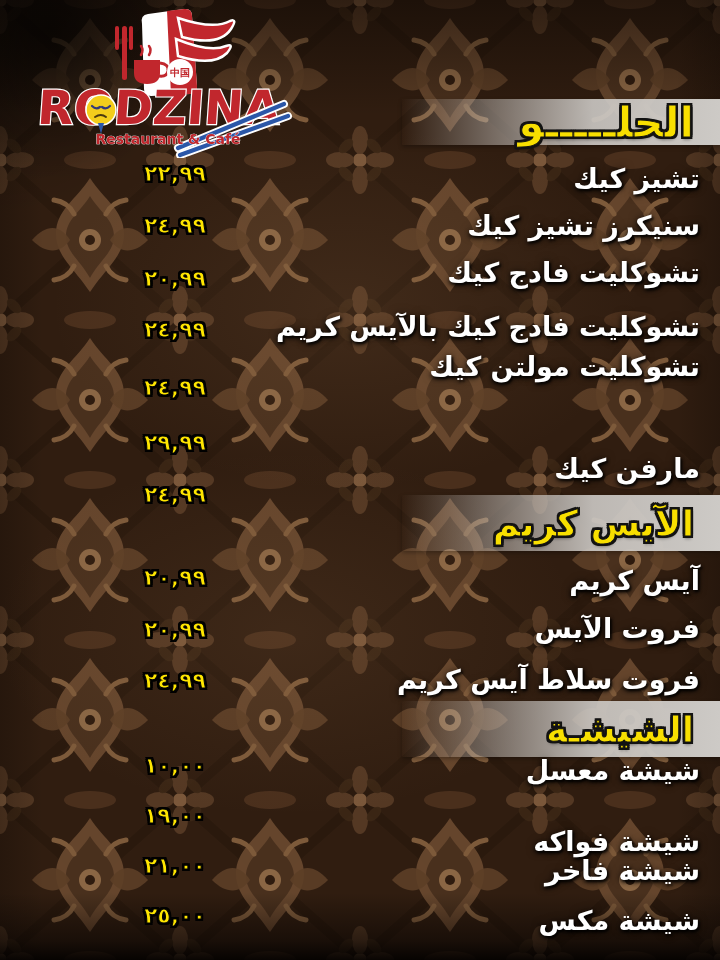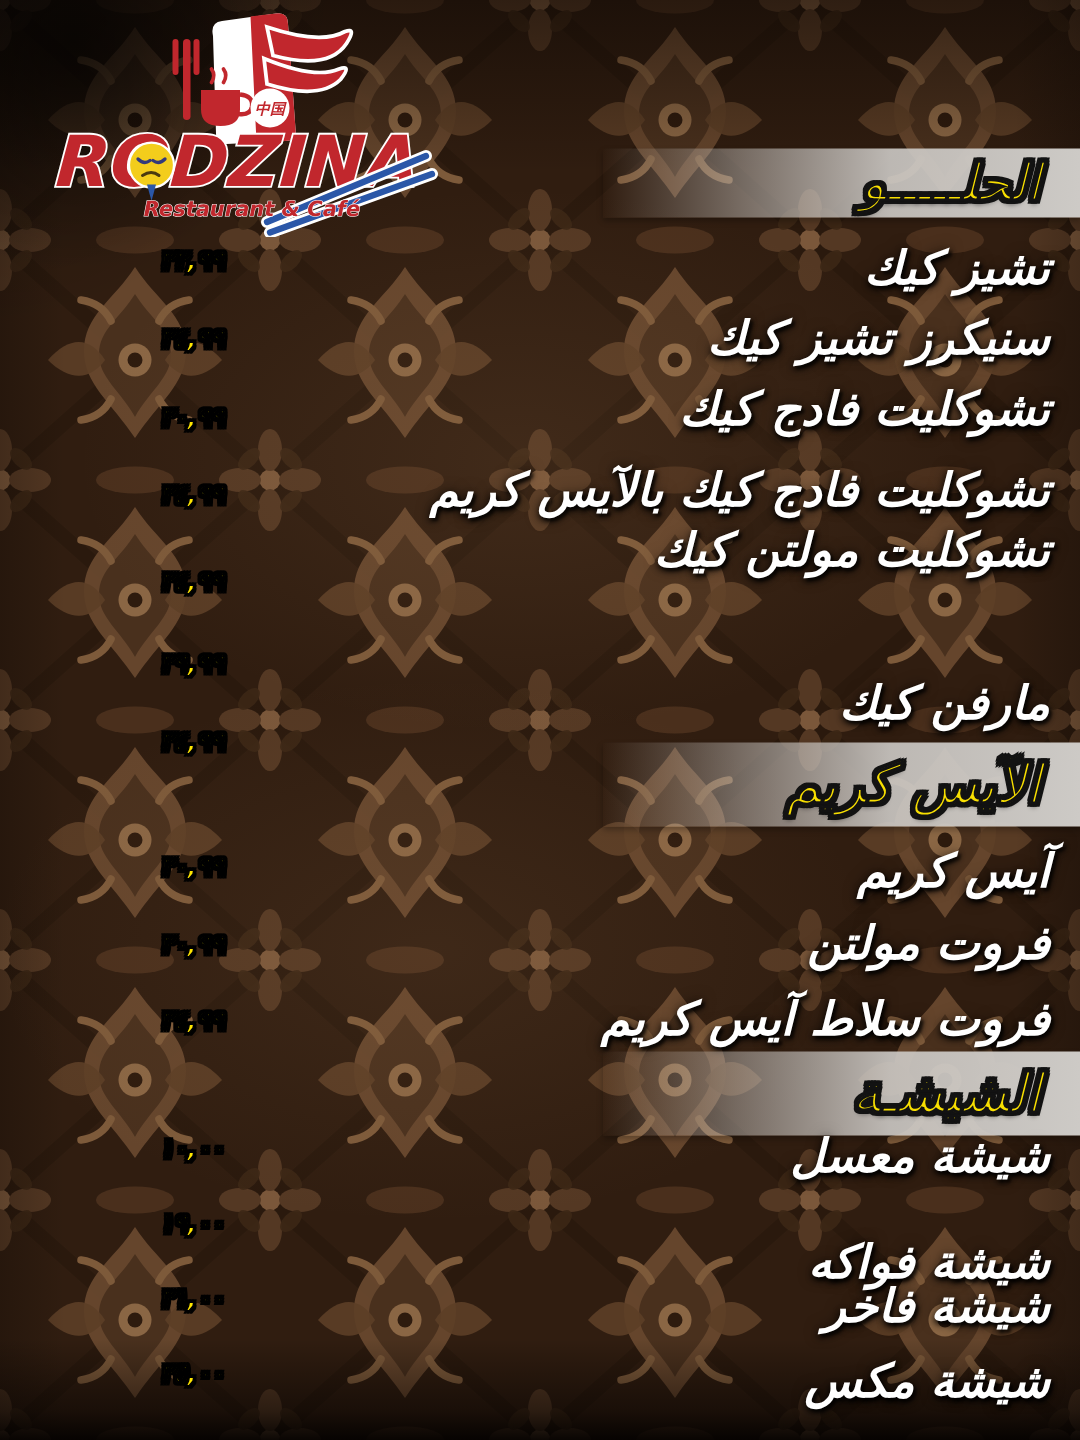--- a/index.html
+++ b/index.html
@@ -1,20 +1,19 @@
 <!DOCTYPE html>
 <html lang="ar"><head>
 <meta charset="utf-8">
 <style>
   html,body{margin:0;padding:0;background:#111;}
   .page{
     position:relative;width:720px;height:960px;overflow:hidden;
     background:#15803d;
     font-family:"DejaVu Sans", sans-serif;
-    font-style:italic;
   }
   .bg-svg{position:absolute;left:0;top:0;width:720px;height:960px;display:block;}
   .overlay{position:absolute;inset:0;pointer-events:none;}
   .ov-light{
     background:
       radial-gradient(ellipse 420px 260px at 48% 32%, rgba(168,125,85,.14), transparent 70%),
       radial-gradient(ellipse 420px 260px at 40% 66%, rgba(168,125,85,.12), transparent 70%);
   }
   .ov-vignette{
     background:
@@ -36,26 +35,26 @@
   .band-title{
     direction:rtl;font-weight:bold;font-size:36px;color:#f8df00;
     -webkit-text-stroke:1px #121212;
     text-shadow:-2px -2px 0 #121212, 2px -2px 0 #121212, -2px 2px 0 #121212,
                 2px 2px 0 #121212, 0 -2px 0 #121212, 0 2px 0 #121212,
                 -2px 0 0 #121212, 2px 0 0 #121212, 0 3px 3px rgba(0,0,0,.35);
     white-space:nowrap;
   }
   .item{
     position:absolute;right:20px;height:40px;line-height:40px;direction:rtl;
-    font-weight:bold;font-size:31px;color:#ffffff;white-space:nowrap;
+    font-weight:bold;font-size:27px;color:#ffffff;white-space:nowrap;
     text-shadow:0 2px 4px rgba(0,0,0,.9), 0 0 9px rgba(0,0,0,.55), 2px 2px 2px rgba(0,0,0,.6);
   }
   .price{
     position:absolute;left:50px;width:156px;height:40px;line-height:40px;
-    direction:rtl;text-align:center;font-weight:bold;font-size:17px;
+    direction:rtl;text-align:right;font-weight:bold;font-size:22px;
     color:#ffe600;letter-spacing:1px;white-space:nowrap;
     -webkit-text-stroke:1px #000;
     text-shadow:-2px -2px 0 #000, 2px -2px 0 #000, -2px 2px 0 #000, 2px 2px 0 #000,
                 0 -2px 0 #000, 0 2px 0 #000, -2px 0 0 #000, 2px 0 0 #000;
   }
 </style>
 </head>
 <body>
 
 <div class="page">
@@ -130,42 +129,42 @@
     <g stroke-linecap="round">
       <line x1="150" y1="142" x2="256" y2="98" stroke="#ffffff" stroke-width="8"></line>
       <line x1="152" y1="149" x2="260" y2="110" stroke="#ffffff" stroke-width="8"></line>
       <line x1="150" y1="142" x2="256" y2="98" stroke="#2b57a8" stroke-width="4.2"></line>
       <line x1="152" y1="149" x2="260" y2="110" stroke="#2b57a8" stroke-width="4.2"></line>
     </g>
     <text x="140" y="138" text-anchor="middle" font-size="14" font-weight="bold" fill="#c1272d" stroke="#ffffff" stroke-width="0.7" style="paint-order:stroke">Restaurant &amp; Café</text>
   </svg>
 
   <div class="band" style="top:99px;height:46px;">
-    <span class="band-title" style="font-size:34px;">الحلـــــو</span>
+    <span class="band-title" style="font-size:42px;">الحلـــــو</span>
   </div>
   <div class="item" style="top:159px;">تشيز كيك</div>
   <div class="price" style="top:154px;">٢٢,٩٩</div>
   <div class="item" style="top:206px;">سنيكرز تشيز كيك</div>
   <div class="price" style="top:206px;">٢٤,٩٩</div>
   <div class="item" style="top:253px;">تشوكليت فادج كيك</div>
   <div class="price" style="top:259px;">٢٠,٩٩</div>
   <div class="item" style="top:307px;text-align:right;">تشوكليت فادج كيك بالآيس كريم</div>
   <div class="price" style="top:310px;">٢٤,٩٩</div>
   <div class="item" style="top:347px;">تشوكليت مولتن كيك</div>
   <div class="price" style="top:368px;">٢٤,٩٩</div>
   <div class="price" style="top:423px;">٢٩,٩٩</div>
   <div class="item" style="top:449px;">مارفن كيك</div>
   <div class="price" style="top:475px;">٢٤,٩٩</div>
 
   <div class="band" style="top:495px;height:56px;">
     <span class="band-title">الآيس كريم</span>
   </div>
   <div class="item" style="top:561px;">آيس كريم</div>
   <div class="price" style="top:558px;">٢٠,٩٩</div>
-  <div class="item" style="top:609px;">فروت مولتن</div>
+  <div class="item" style="top:609px;">فروت الآيس</div>
   <div class="price" style="top:610px;">٢٠,٩٩</div>
   <div class="item" style="top:660px;margin-left:37px;">فروت سلاط آيس كريم</div>
   <div class="price" style="top:661px;">٢٤,٩٩</div>
 
   <div class="band" style="top:701px;height:56px;">
     <span class="band-title" style="font-size:36px;">الشيشـة</span>
   </div>
   <div class="item" style="top:751px;">شيشة معسل</div>
   <div class="price" style="top:746px;">١٠,٠٠</div>
   <div class="item" style="top:822px;margin-left:44px;">شيشة فواكه</div>

